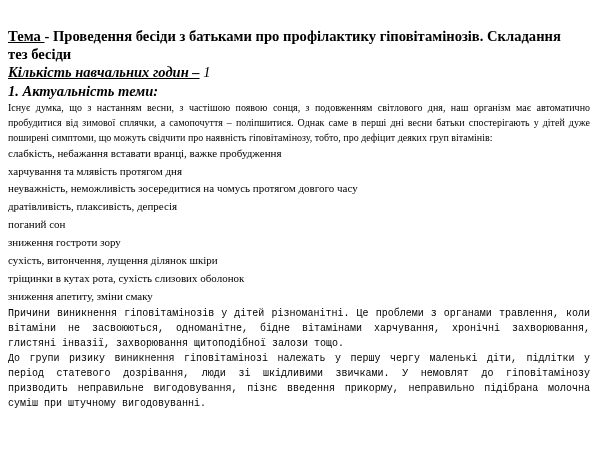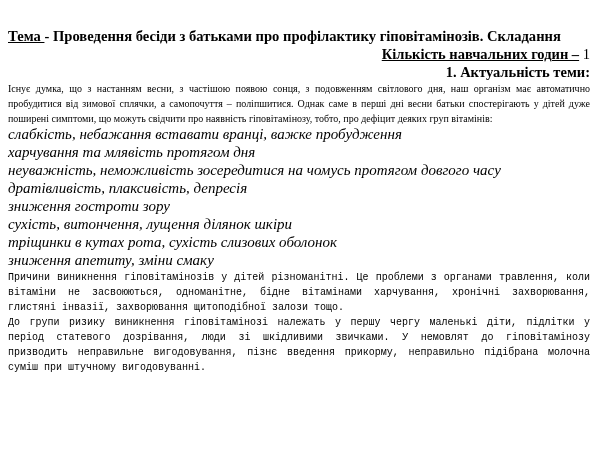--- a/index.html
+++ b/index.html
@@ -18,27 +18,26 @@
   }
   .page {
     box-sizing: border-box;
     width: 600px;
     height: 452px;
     padding: 3px 10px 4px 8px;
     background: #ffffff;
     margin-top: 24px;
   }
   .line {
-    font-size: 15px;
+    font-size: 11px;
     line-height: 17.9px;
     margin: 0;
     text-align: left;
     white-space: normal;
     word-spacing: 0px;
-    font-style: italic;
   }
   .para {
     font-size: 10px;
     line-height: 15px;
     margin: 0;
     text-align: justify;
     text-justify: inter-word;
   }
   .para-last-full {
     text-align-last: left;
@@ -54,48 +53,51 @@
     line-height: 18.2px;
     font-weight: bold;
     margin: 0;
     text-align: left;
   }
   .heading-line {
     font-size: 14.5px;
     line-height: 18.1px;
     font-weight: bold;
     margin: 0;
-    text-align: right;
+    text-align: left;
+    font-style: italic;
   }
   .normal-weight {
     font-weight: normal;
   }
   .list-block .line {
     text-align: left;
   }
 </style>
 </head>
 <body>
 
 <div class="page">
 
   <p class="title-line"><span class="u">Тема </span><span> -  </span><span>Проведення бесіди з батьками про профілактику гіповітамінозів. Складання</span></p>
 
+  <p class="title-line">тез бесіди</p>
 
   <p class="heading-line"><span class="u">Кількість навчальних годин –</span><span class="normal-weight"> 1</span></p>
 
   <p class="heading-line">1. Актуальність теми:</p>
 
   <p class="para">Існує думка, що з настанням весни, з частішою появою сонця, з подовженням світлового дня, наш організм має автоматично пробудитися від зимової сплячки, а самопочуття – поліпшитися. Однак саме в перші дні весни батьки спостерігають у дітей дуже поширені симптоми, що можуть свідчити про наявність гіповітамінозу, тобто, про дефіцит деяких груп вітамінів:</p>
 
   <div class="list-block">
     <p class="line">слабкість, небажання вставати вранці, важке пробудження</p>
     <p class="line">харчування та млявість протягом дня</p>
     <p class="line">неуважність, неможливість зосередитися на чомусь протягом довгого часу</p>
     <p class="line">дратівливість, плаксивість, депресія</p>
+    <p class="line">поганий сон</p>
     <p class="line">зниження гостроти зору</p>
     <p class="line">сухість, витончення, лущення ділянок шкіри</p>
     <p class="line">тріщинки в кутах рота, сухість слизових оболонок</p>
     <p class="line">зниження апетиту, зміни смаку</p>
   </div>
 
   <p class="para para-last-full">Причини виникнення гіповітамінозів у дітей різноманітні. Це проблеми з органами травлення, коли вітаміни не засвоюються, одноманітне, бідне вітамінами харчування, хронічні захворювання, глистяні інвазії, захворювання щитоподібної залози тощо.</p>
 
   <p class="para para-last-full">До групи ризику виникнення гіповітамінозі належать у першу чергу маленькі діти, підлітки у період статевого дозрівання, люди зі шкідливими звичками. У немовлят до гіповітамінозу призводить неправильне вигодовування, пізнє введення прикорму, неправильно підібрана молочна суміш при штучному вигодовуванні.</p>
 

